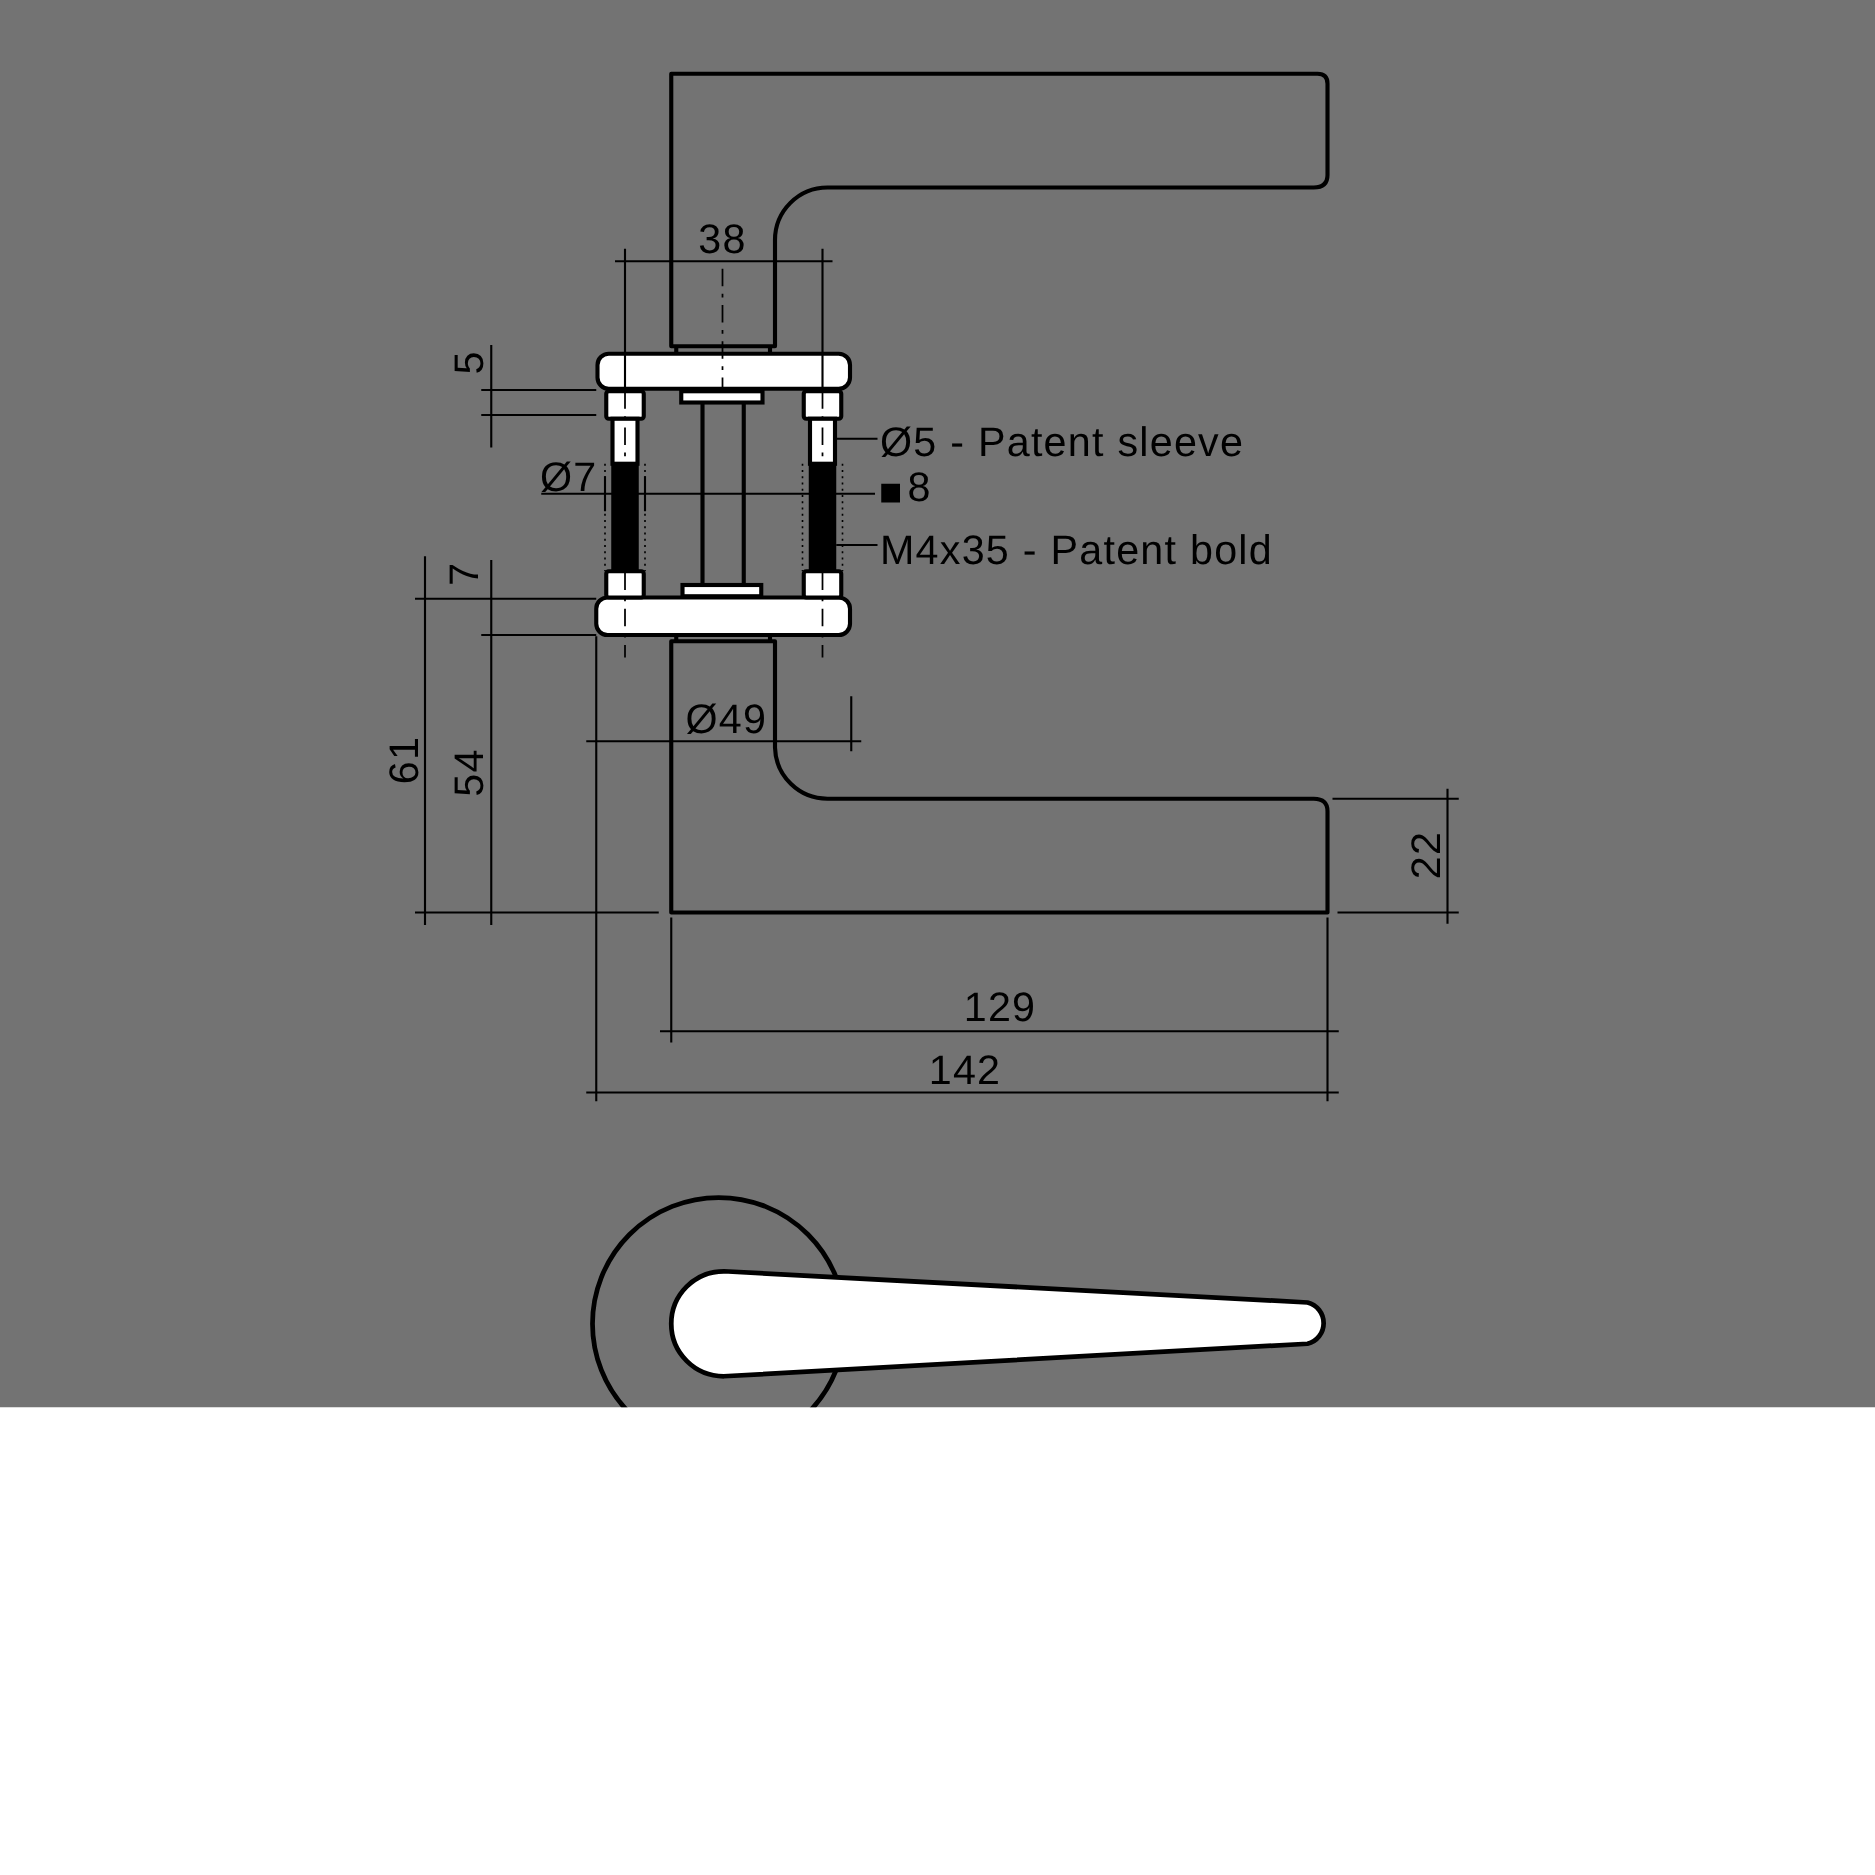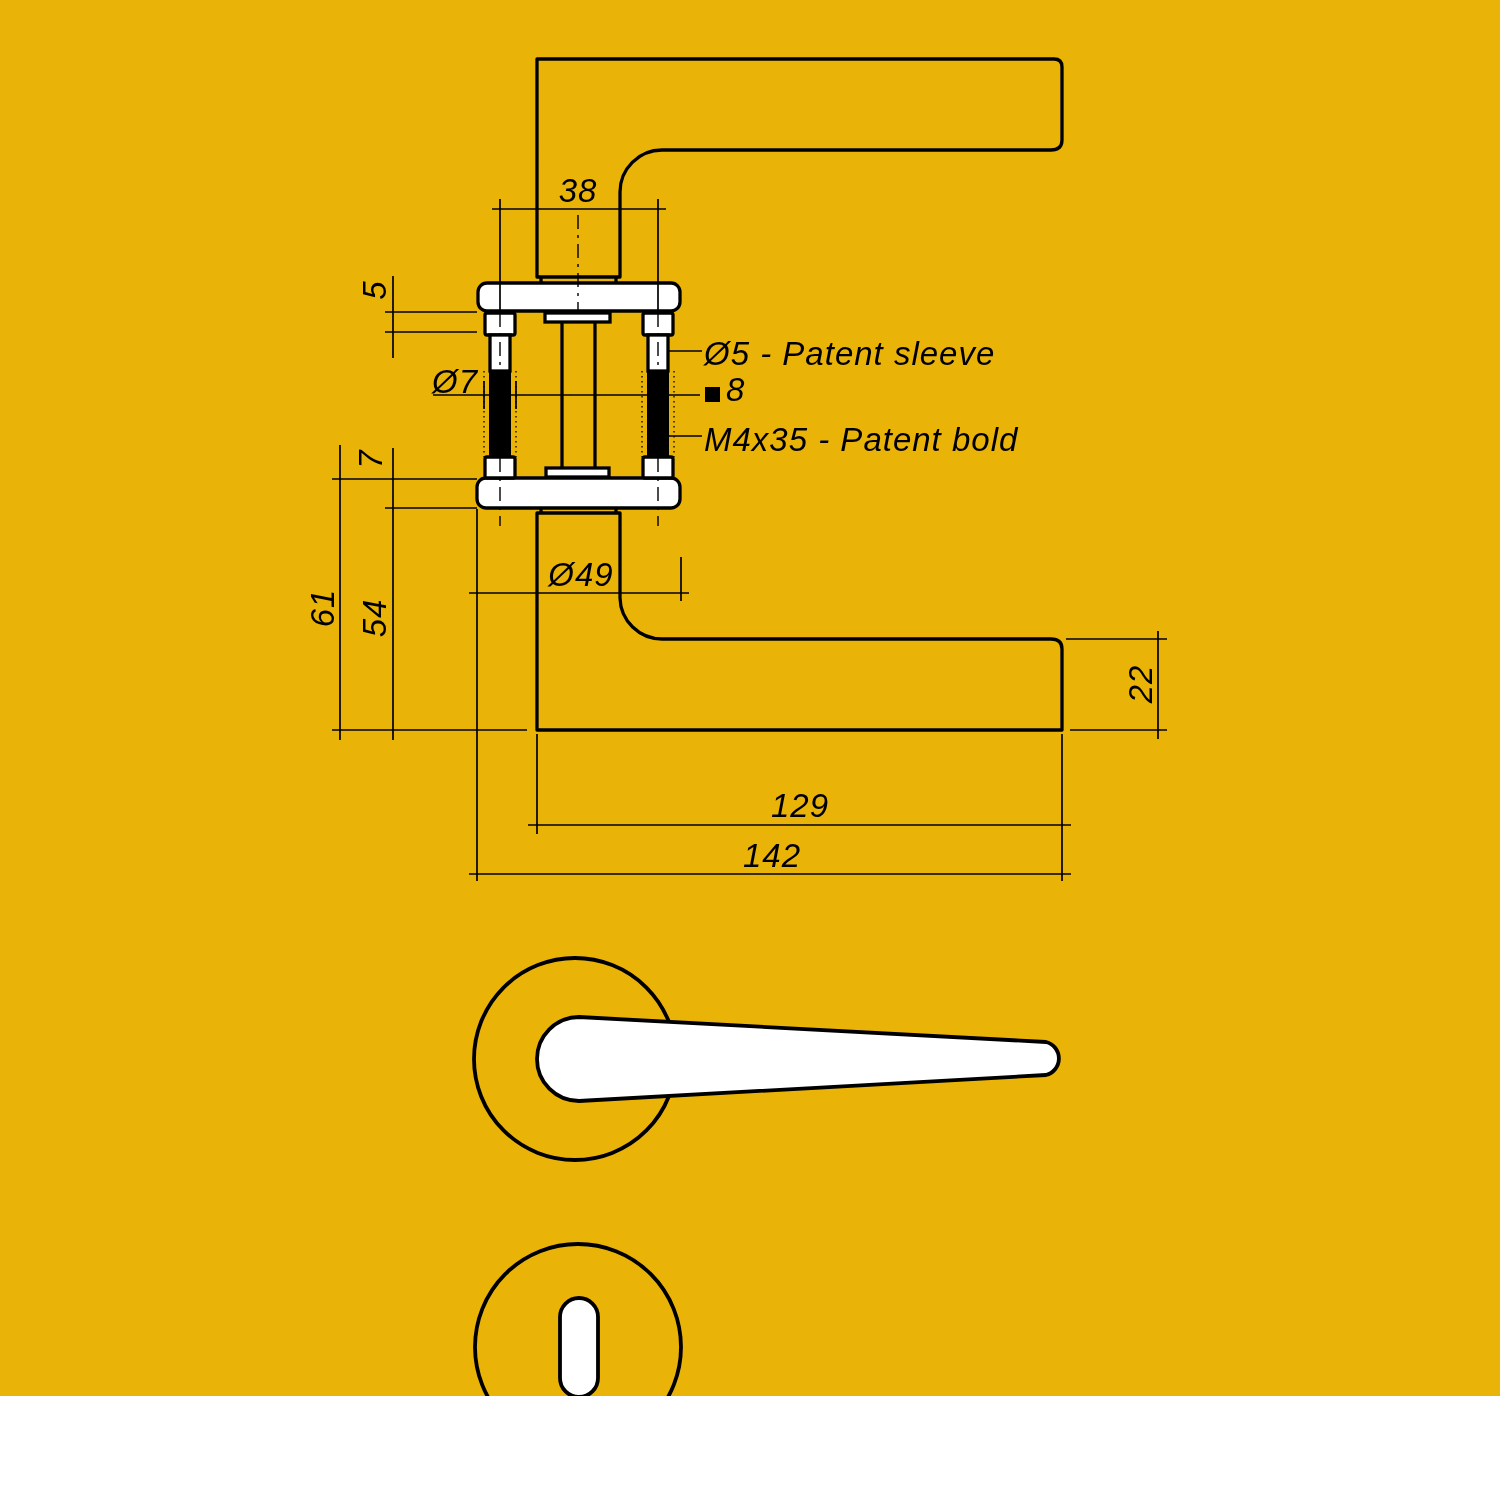--- a/index.html
+++ b/index.html
@@ -4,24 +4,23 @@
 <style>
   html, body {
     margin: 0;
     padding: 0;
     background: #ffffff;
     font-family: "Liberation Sans", sans-serif;
   }
   .stage {
     position: relative;
     width: 1500px;
-    height: 1396px;
-    background: #eab308;
+    height: 1126px;
+    background: #737373;
     overflow: hidden;
-    font-style: italic;
   }
   svg text {
     font-family: "Liberation Sans", sans-serif;
     fill: #000000;
     letter-spacing: 1px;
   }
 </style>
 </head>
 <body>
 

